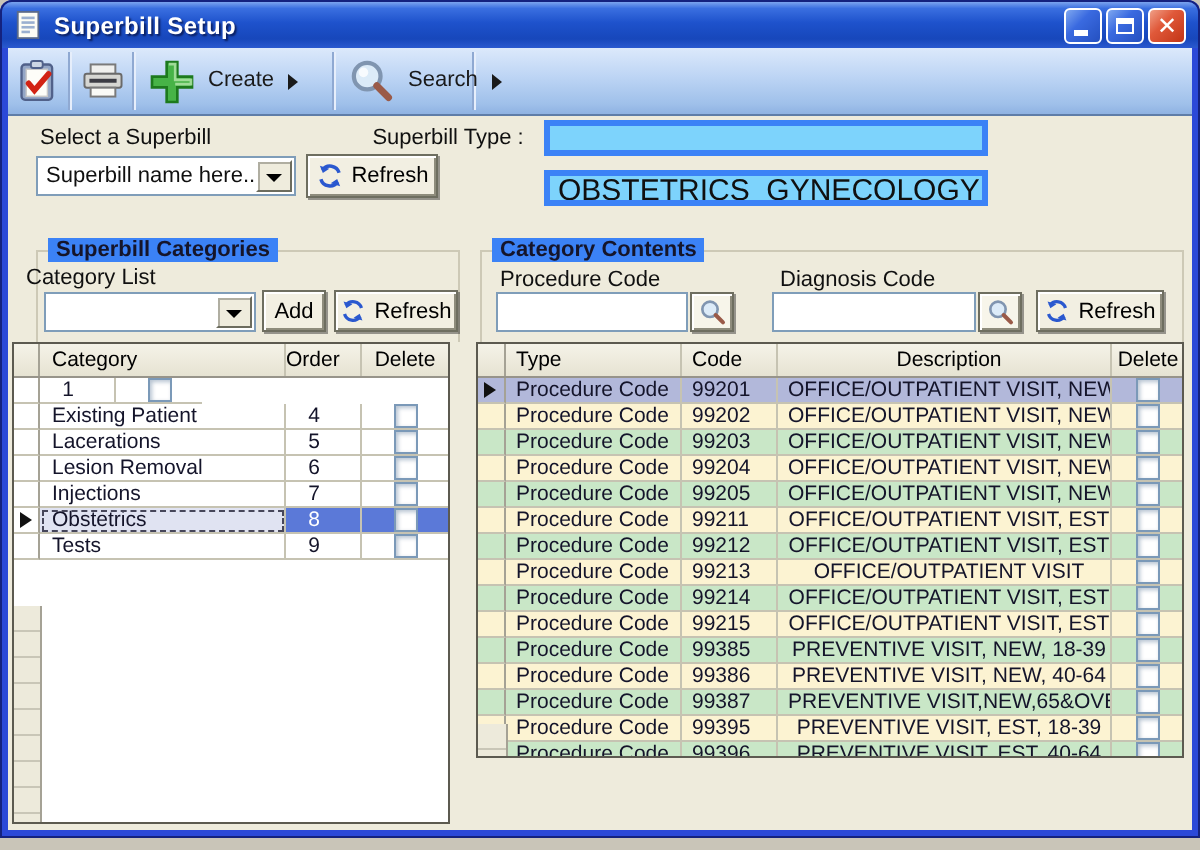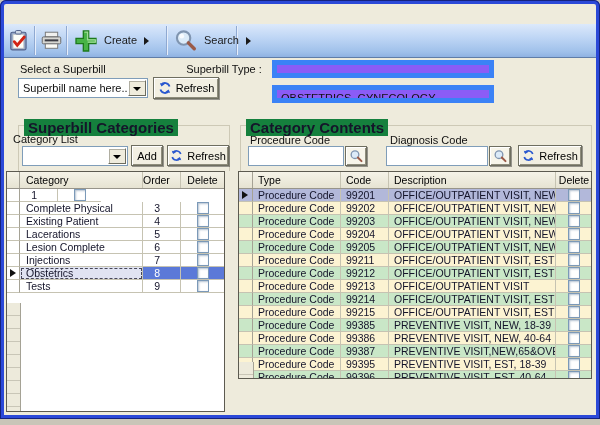--- a/index.html
+++ b/index.html
@@ -57,31 +57,31 @@
   }
   .combo .drop::after{content:"";position:absolute;left:4px;top:6px;width:0;height:0;
     border-top:4px solid #000;border-left:4px solid transparent;border-right:4px solid transparent;}
   .btn{
     position:absolute;background:#f2efe2;border:1px solid #6e6e60;box-sizing:border-box;
     font-size:11px;color:#000;display:flex;align-items:center;justify-content:center;gap:4px;
     box-shadow:inset 1px 1px 0 #fff,inset -1px -1px 0 #8e8c7c,1px 1px 0 rgba(40,40,40,.45);
     cursor:default;
   }
   .field{
-    position:absolute;background:#8b5cf6;border:5px solid #3b82f6;box-sizing:border-box;
-    font-size:11px;color:#101010;line-height:16px;padding-left:4px;white-space:pre;overflow:hidden;
+    position:absolute;background:#7dd3fc;border:3px solid #3b82f6;box-sizing:border-box;
+    font-size:15px;color:#101010;line-height:16px;padding-left:4px;white-space:pre;overflow:hidden;
   }
   .lbl-right{text-align:center;}
   
   .groupbox{
     position:absolute;border:1px solid #cdc9b6;border-bottom:none;box-sizing:border-box;
   }
   .groupbox .gb-title{
-    position:absolute;top:-7px;left:5px;background:#15803d;padding:0 4px;
-    font-size:15px;font-weight:bold;color:#15152a;white-space:nowrap;
+    position:absolute;top:-7px;left:5px;background:#3b82f6;padding:0 4px;
+    font-size:11px;font-weight:bold;color:#15152a;white-space:nowrap;
   }
   
   .grid{
     position:absolute;background:#fff;border:1px solid #5c5a50;box-sizing:border-box;overflow:hidden;
   }
   .grow{display:flex;height:13px;line-height:13px;font-size:10.5px;color:#14142a;}
   .ghead{display:flex;height:16px;line-height:16px;font-size:10.5px;color:#000;
     background:#edeadb;border-bottom:1px solid #97948a;}
   .gcell{box-sizing:border-box;border-right:1px solid #c6c3b2;border-bottom:1px solid #c6c3b2;
     overflow:hidden;white-space:nowrap;flex:0 0 auto;}
@@ -95,34 +95,55 @@
   .lc-cat{width:123px;padding-left:6px;}
   .lc-ord{width:38px;text-align:right;padding-right:20px;}
   .lc-del{width:43px;border-right:none;display:flex;align-items:center;justify-content:center;}
   .lsel{width:13px;}
   .lrow .gcell{background:#fff;}
   .lrow.sel .lc-ord,.lrow.sel .lc-del{background:#5b79d8;color:#fff;}
   .lrow.sel .lc-cat{background:#e0e3f2;outline:1px dashed #46465a;outline-offset:-2px;}
   
   .rc-type{width:88px;padding-left:5px;}
   .rc-code{width:48px;padding-left:5px;}
-  .rc-desc{width:167px;padding-left:5px;}
+  .rc-desc{width:167px;padding-left:5px;text-align:center;}
   .rc-del{width:36px;border-right:none;display:flex;align-items:center;justify-content:center;}
   .rsel{width:14px;}
   .rrow.green .gcell{background:#c9e7c7;}
   .rrow.cream .gcell{background:#fcf3d2;}
   .rrow.sel .gcell{background:#b2b8da;}
   .empty-strip{position:absolute;left:0;bottom:0;border-right:1px solid #a5a295;
     background:repeating-linear-gradient(180deg,#edeadb 0px,#edeadb 12px,#c9c6b7 12px,#c9c6b7 13px);}
 </style>
 </head>
 <body>
 
 <div class="win">
 
+  <div class="titlebar">
+    <svg class="title-icon" viewBox="0 0 16 16">
+      <rect x="2" y="1" width="11" height="14" fill="#fdfdf5" stroke="#5a6a8a" stroke-width="1"></rect>
+      <rect x="4" y="3.5" width="7" height="1.4" fill="#9ab0d0"></rect>
+      <rect x="4" y="6" width="7" height="1.4" fill="#9ab0d0"></rect>
+      <rect x="4" y="8.5" width="7" height="1.4" fill="#9ab0d0"></rect>
+      <rect x="4" y="11" width="4.5" height="1.4" fill="#9ab0d0"></rect>
+    </svg>
+    <span class="title-text">Superbill Setup</span>
+    <div class="caption-btns">
+      <div class="cap-btn">
+          <div class="glyph-min"></div>
+        </div>
+      <div class="cap-btn">
+          <div class="glyph-max"></div>
+        </div>
+      <div class="cap-btn close">
+          <div class="glyph-close">✕</div>
+        </div>
+    </div>
+  </div>
 
   <div class="toolbar">
     <div class="tb-sep" style="left:30px"></div>
     <div class="tb-sep" style="left:62px"></div>
     <div class="tb-sep" style="left:162px"></div>
     <div class="tb-sep" style="left:232px"></div>
 
     <svg class="tb-icon" style="left:5px;top:5px" width="20" height="23" viewBox="0 0 17 19">
       <rect x="1.5" y="2.5" width="13" height="15" rx="1.5" fill="#94a6c6" stroke="#51618a" stroke-width="1"></rect>
       <rect x="3.5" y="4.5" width="9" height="11.5" fill="#fdfdf8" stroke="#c8c8c8" stroke-width=".6"></rect>
@@ -239,45 +260,37 @@
     <div>
         <div class="grow lrow">
           <div class="gcell selcell lsel"></div>
           <div class="gcell lc-ord">1</div>
           <div class="gcell lc-del">
             <div class="cb"></div>
           </div>
         </div>
         <div class="grow lrow">
           <div class="gcell selcell lsel"></div>
-          <div class="gcell lc-cat">Complete Physical</div>
-          <div class="gcell lc-ord">3</div>
-          <div class="gcell lc-del">
-            <div class="cb"></div>
-          </div>
-        </div>
-        <div class="grow lrow">
-          <div class="gcell selcell lsel"></div>
           <div class="gcell lc-cat">Existing Patient</div>
           <div class="gcell lc-ord">4</div>
           <div class="gcell lc-del">
             <div class="cb"></div>
           </div>
         </div>
         <div class="grow lrow">
           <div class="gcell selcell lsel"></div>
           <div class="gcell lc-cat">Lacerations</div>
           <div class="gcell lc-ord">5</div>
           <div class="gcell lc-del">
             <div class="cb"></div>
           </div>
         </div>
         <div class="grow lrow">
           <div class="gcell selcell lsel"></div>
-          <div class="gcell lc-cat">Lesion Complete</div>
+          <div class="gcell lc-cat">Lesion Removal</div>
           <div class="gcell lc-ord">6</div>
           <div class="gcell lc-del">
             <div class="cb"></div>
           </div>
         </div>
         <div class="grow lrow">
           <div class="gcell selcell lsel"></div>
           <div class="gcell lc-cat">Injections</div>
           <div class="gcell lc-ord">7</div>
           <div class="gcell lc-del">

